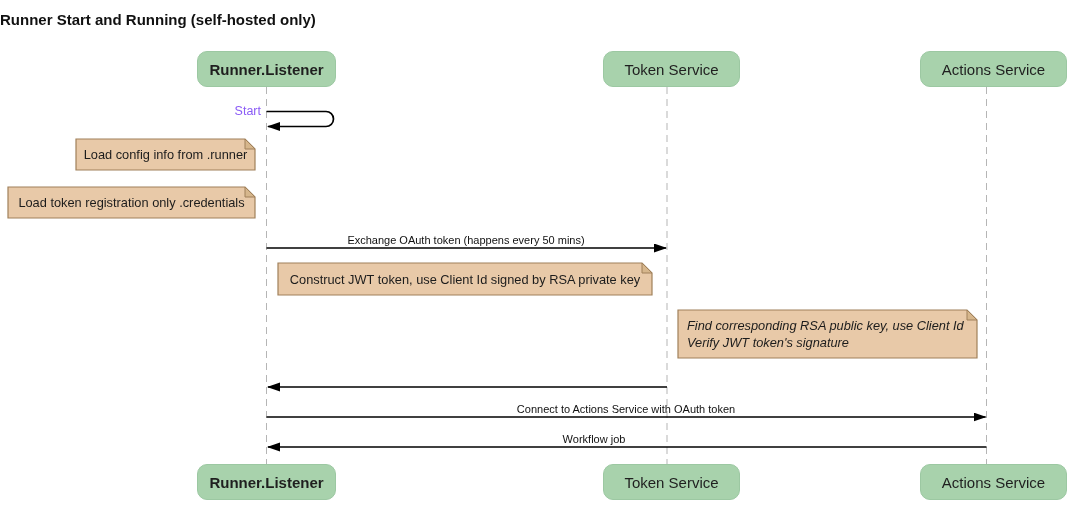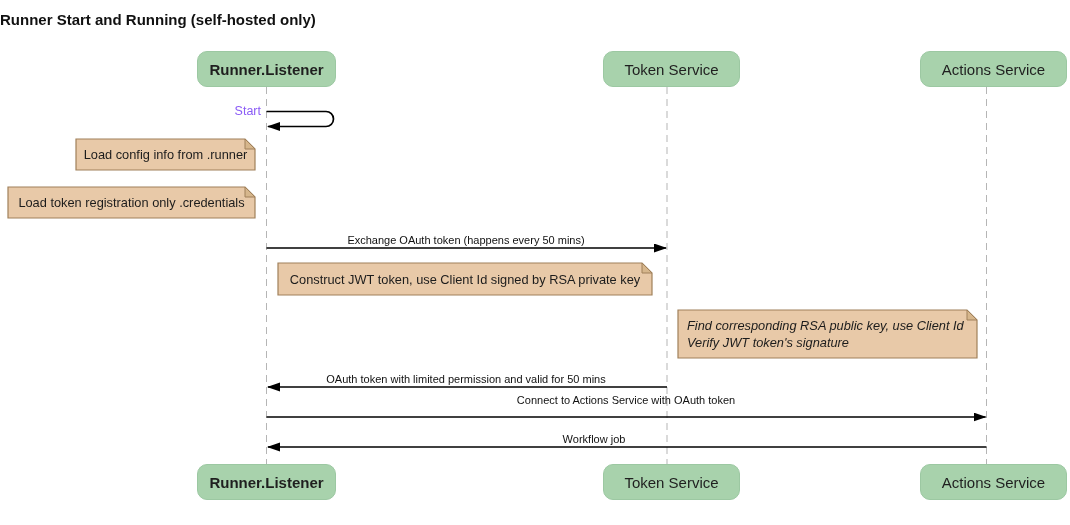--- a/index.html
+++ b/index.html
@@ -98,22 +98,21 @@
   </div>
   <div class="participant p-ts row-bottom">
     <span>Token Service</span>
   </div>
   <div class="participant p-as row-bottom">
     <span>Actions Service</span>
   </div>
 
   <div class="start-label">Start</div>
   <div class="msg-label" style="left:466px;top:234px;">Exchange OAuth token (happens every 50 mins)</div>
-  <div class="msg-label" style="left:466px;top:373px;">OAuth token with limited permission and valid for 50 mins</div>
-  <div class="msg-label" style="left:626px;top:394px;">Connect to Actions Service with OAuth token</div>
+  <div class="msg-label" style="left:626px;top:403px;">Connect to Actions Service with OAuth token</div>
   <div class="msg-label" style="left:594px;top:433px;">Workflow job</div>
 
   <div class="note-label n1">Load config info from .runner</div>
   <div class="note-label n2">Load token registration only .credentials</div>
   <div class="note-label n3">Construct JWT token, use Client Id signed by RSA private key</div>
   <div class="note-label n4">
     <span>Find corresponding RSA public key, use Client Id</span>
     <span>Verify JWT token's signature</span>
   </div>
 

